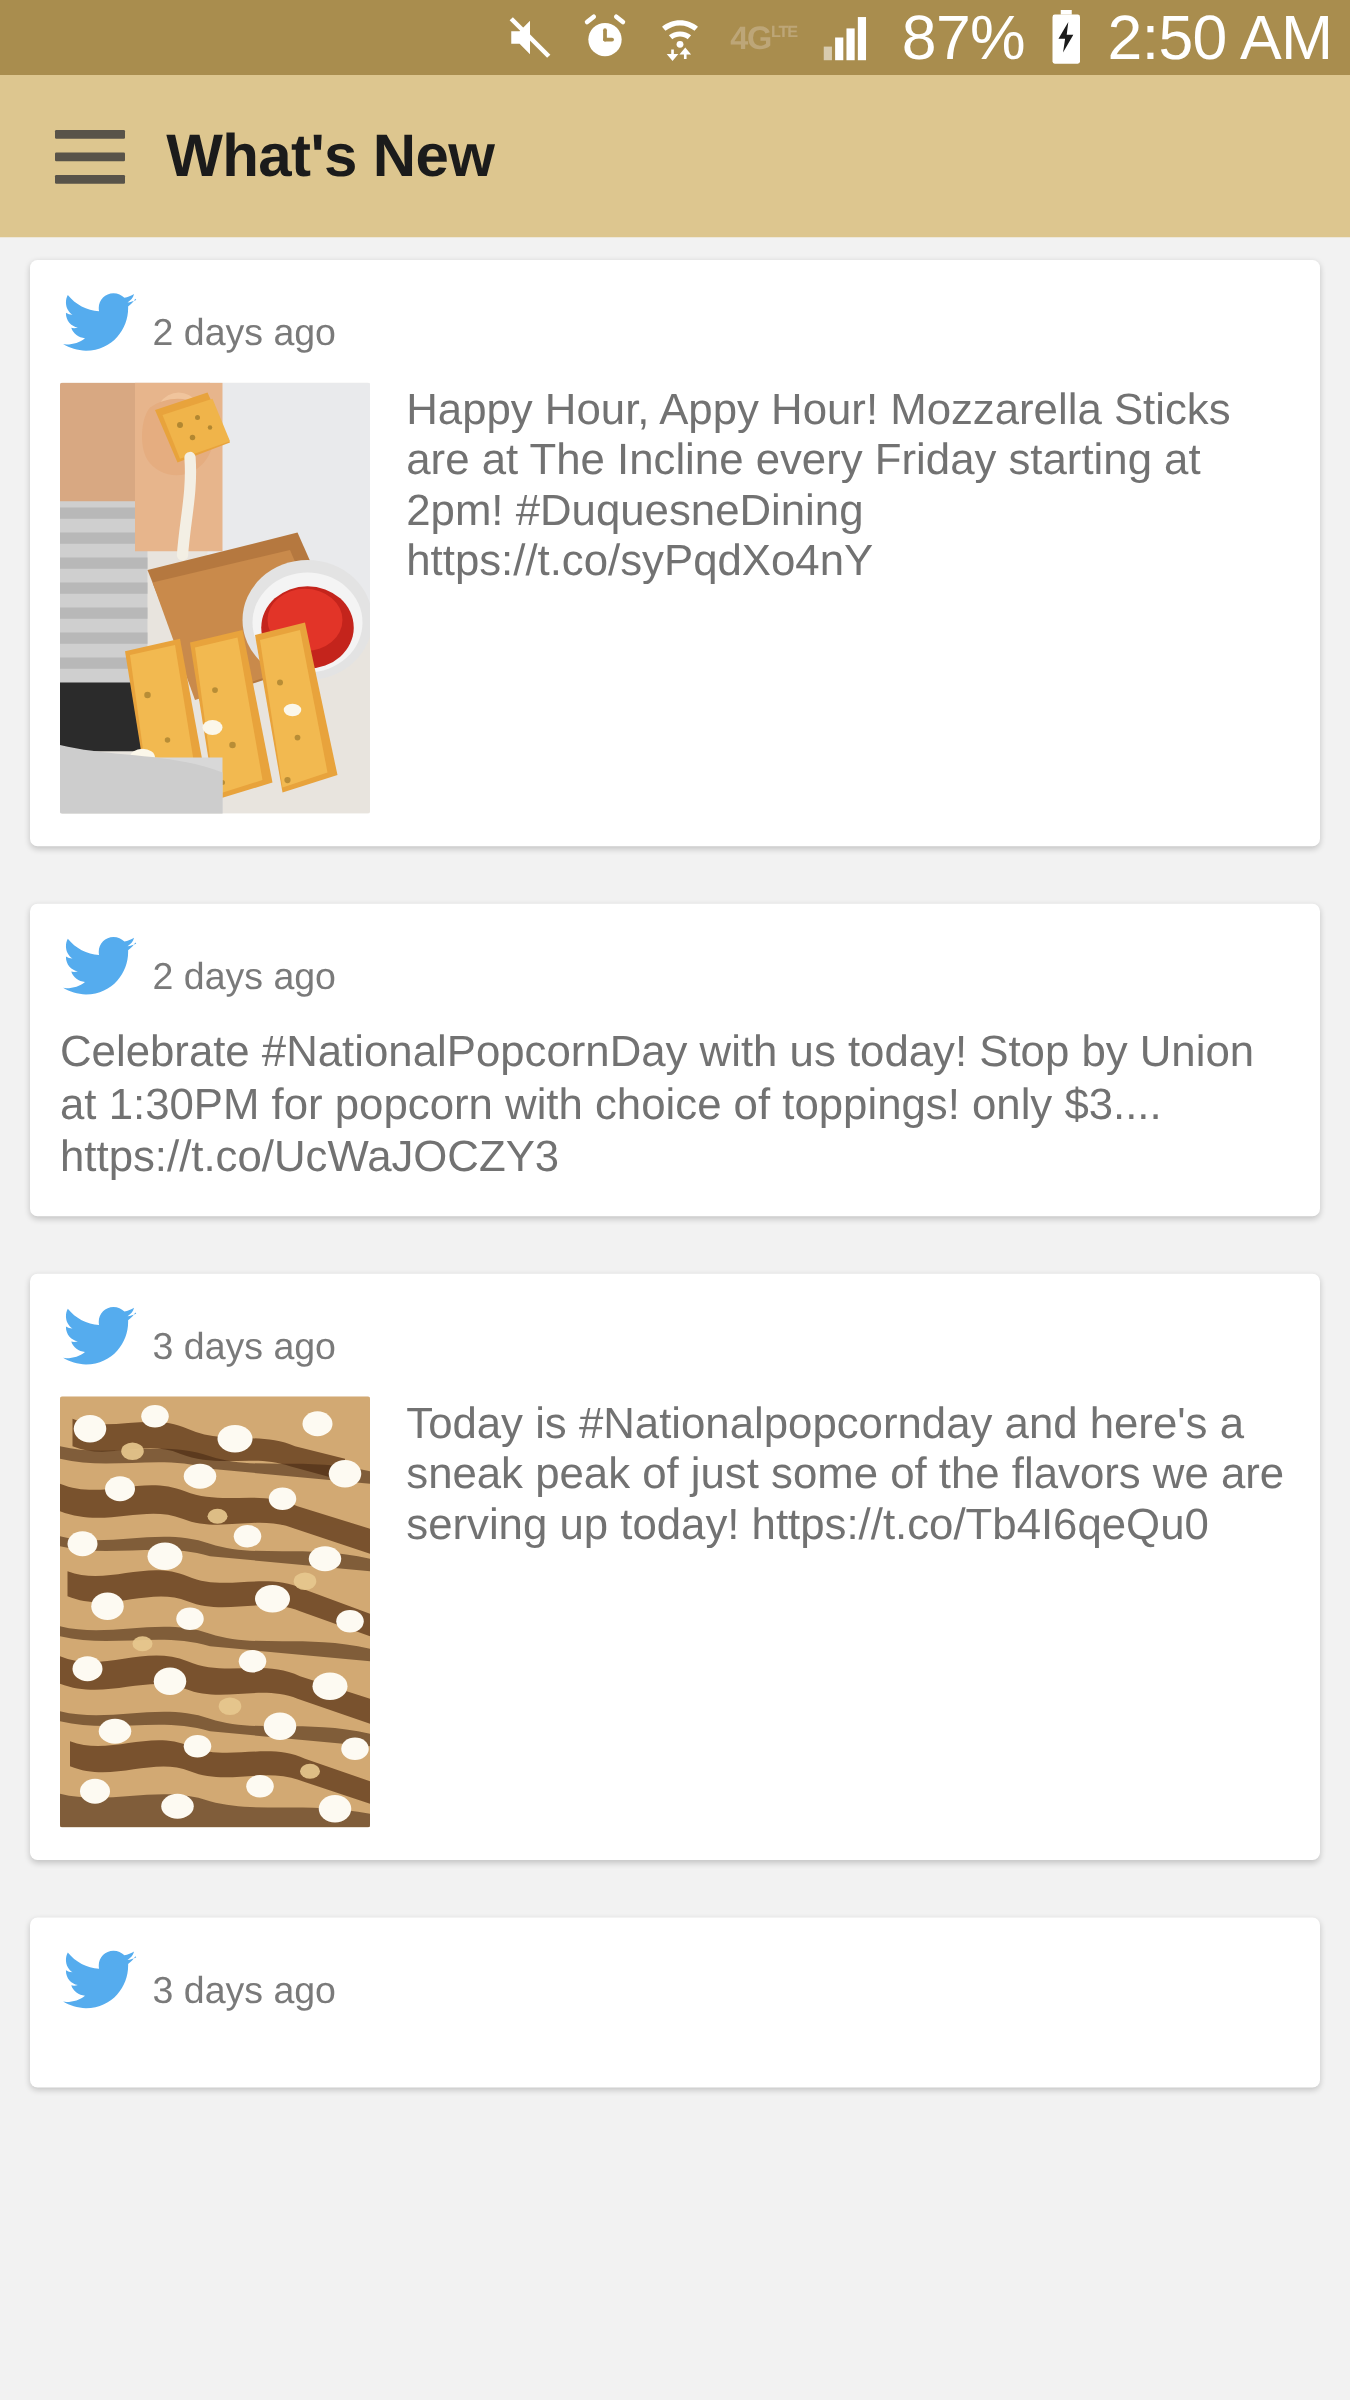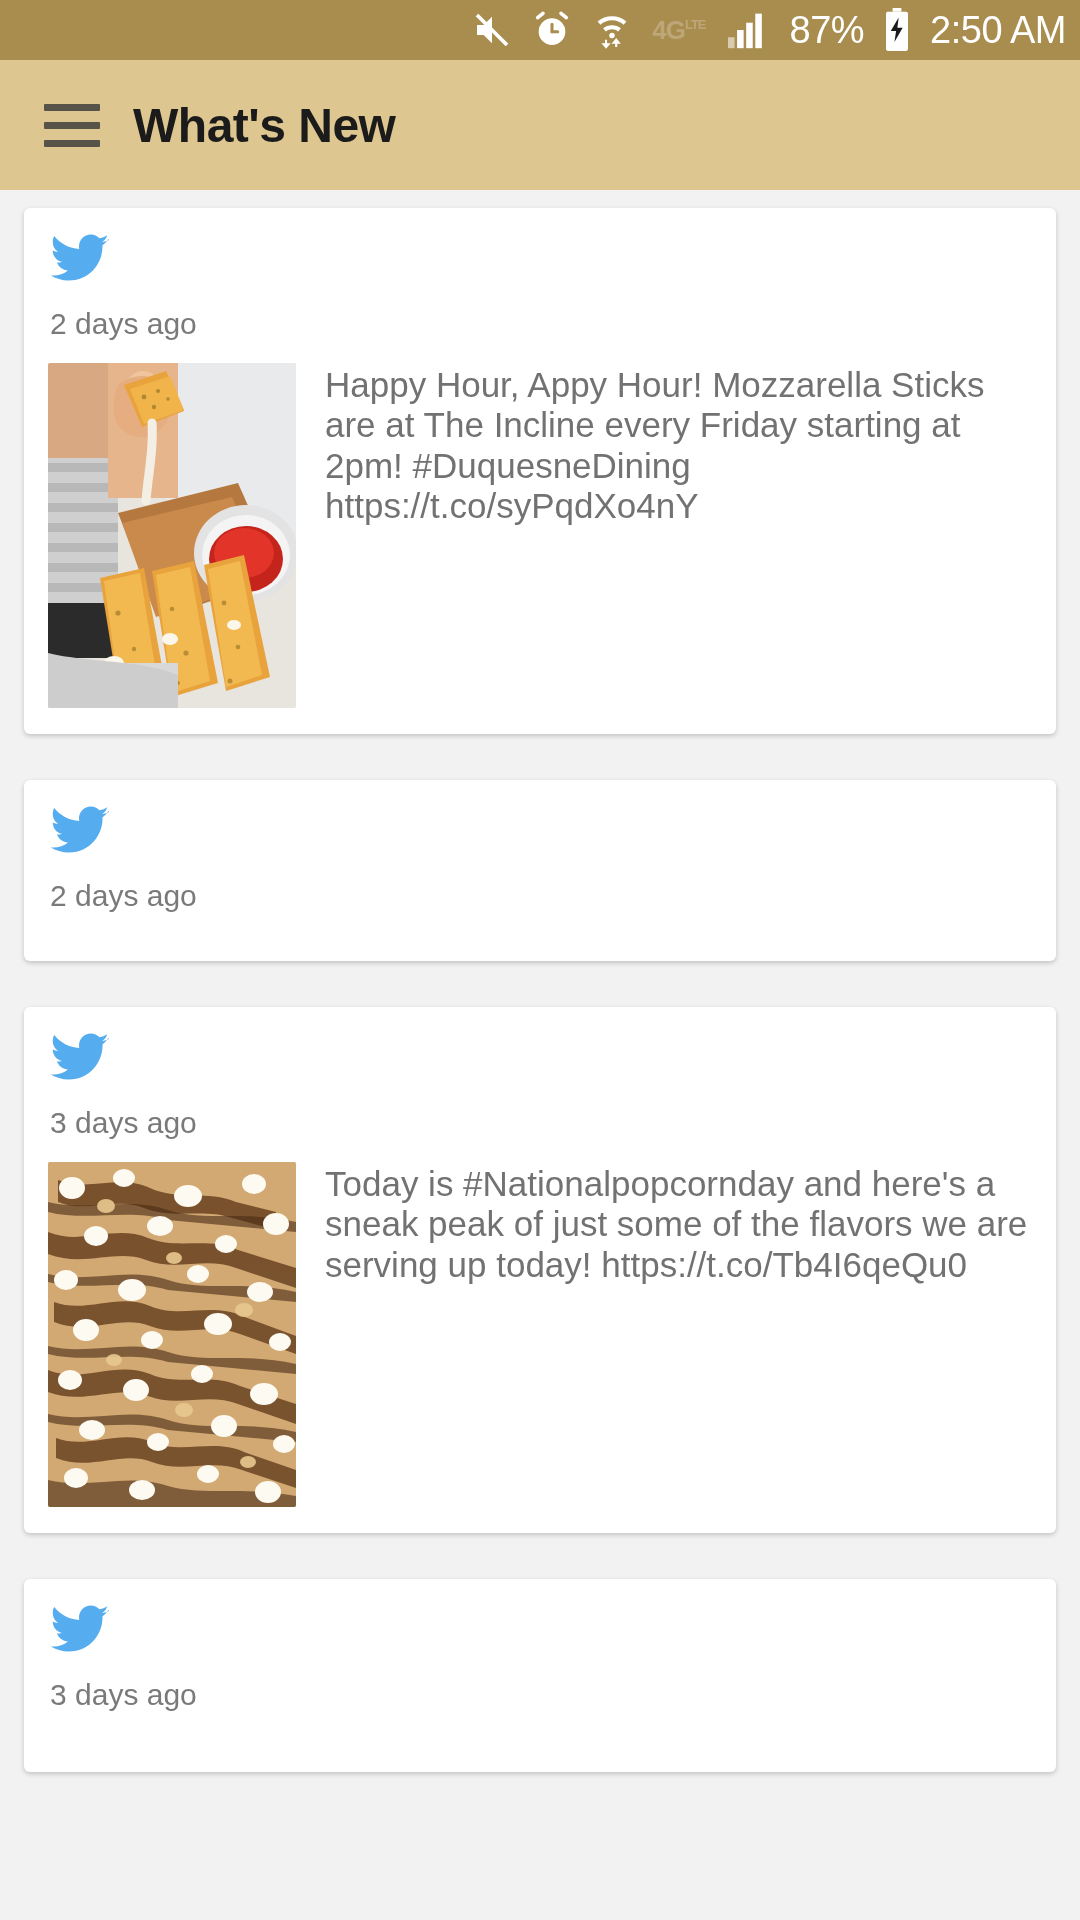--- a/index.html
+++ b/index.html
@@ -11,21 +11,21 @@
   }
 
   
   .statusbar{
     height:60px; background:#a98d4e;
     display:flex; align-items:center; justify-content:flex-end;
     padding-right:14px; gap:20px;
   }
   .sb-icon{ display:flex; align-items:center; justify-content:center; }
   .sb-text{
-    color:#ffffff; font-size:38px; font-weight:400;
+    color:#ffffff; font-size:50px; font-weight:400;
     letter-spacing:-0.5px; line-height:1;
   }
   .sb-4g{
     color:#bda678; font-size:26px; font-weight:bold;
     letter-spacing:-1px; line-height:1;
   }
 
   
   .appbar{
     height:130px; background:#ddc68f;
@@ -46,22 +46,22 @@
     display:flex; flex-direction:column; gap:46px;
     overflow:hidden;
   }
   .card{
     background:#ffffff; border-radius:6px;
     box-shadow:0 2px 5px rgba(0,0,0,0.20);
     padding:26px 24px 26px 24px;
     flex-shrink:0;
   }
   .card-head{
-    display:flex; align-items:flex-start; gap:23px;
-    margin-bottom:22px; padding-left:2px;flex-direction:column;
+    display:flex; align-items:flex-end; gap:12px;
+    margin-bottom:22px; padding-left:2px;
   }
   .bird{ width:60px; height:50px; flex-shrink:0; }
   .timeago{ font-size:30px; color:#7a7a7a; }
 
   .card-body{ display:flex; gap:29px; align-items:flex-start; }
   .thumb{
     width:248px; height:345px; flex-shrink:0;
     border-radius:2px; overflow:hidden;
     position:relative;
   }
@@ -219,20 +219,21 @@
     </div>
   </div>
 
   <div class="card">
     <div class="card-head">
       <svg class="bird" viewBox="0 0 24 20">
         <path fill="#55acee" d="M23.6 2.4c-.9.4-1.8.7-2.8.8 1-.6 1.8-1.5 2.1-2.7-.9.6-2 1-3.1 1.2C18.9.8 17.7.2 16.3.2c-2.6 0-4.7 2.1-4.7 4.7 0 .4 0 .7.1 1.1C7.8 5.8 4.1 3.8 1.7.8c-.4.7-.6 1.5-.6 2.4 0 1.6.8 3.1 2.1 3.9-.8 0-1.5-.2-2.1-.6v.1c0 2.3 1.6 4.2 3.8 4.6-.4.1-.8.2-1.2.2-.3 0-.6 0-.9-.1.6 1.9 2.4 3.2 4.4 3.3-1.6 1.3-3.7 2-5.9 2-.4 0-.8 0-1.1-.1 2.1 1.3 4.6 2.1 7.3 2.1 8.7 0 13.5-7.2 13.5-13.5v-.6c.9-.7 1.7-1.5 2.3-2.5z"></path>
       </svg>
       <span class="timeago">2 days ago</span>
     </div>
+    <div class="tweet-text-full">Celebrate #NationalPopcornDay with us today! Stop by Union at 1:30PM for popcorn with choice of toppings! only $3.... https://t.co/UcWaJOCZY3</div>
   </div>
 
   <div class="card card-tall">
     <div class="card-head">
       <svg class="bird" viewBox="0 0 24 20">
         <path fill="#55acee" d="M23.6 2.4c-.9.4-1.8.7-2.8.8 1-.6 1.8-1.5 2.1-2.7-.9.6-2 1-3.1 1.2C18.9.8 17.7.2 16.3.2c-2.6 0-4.7 2.1-4.7 4.7 0 .4 0 .7.1 1.1C7.8 5.8 4.1 3.8 1.7.8c-.4.7-.6 1.5-.6 2.4 0 1.6.8 3.1 2.1 3.9-.8 0-1.5-.2-2.1-.6v.1c0 2.3 1.6 4.2 3.8 4.6-.4.1-.8.2-1.2.2-.3 0-.6 0-.9-.1.6 1.9 2.4 3.2 4.4 3.3-1.6 1.3-3.7 2-5.9 2-.4 0-.8 0-1.1-.1 2.1 1.3 4.6 2.1 7.3 2.1 8.7 0 13.5-7.2 13.5-13.5v-.6c.9-.7 1.7-1.5 2.3-2.5z"></path>
       </svg>
       <span class="timeago">3 days ago</span>
     </div>
     <div class="card-body">

